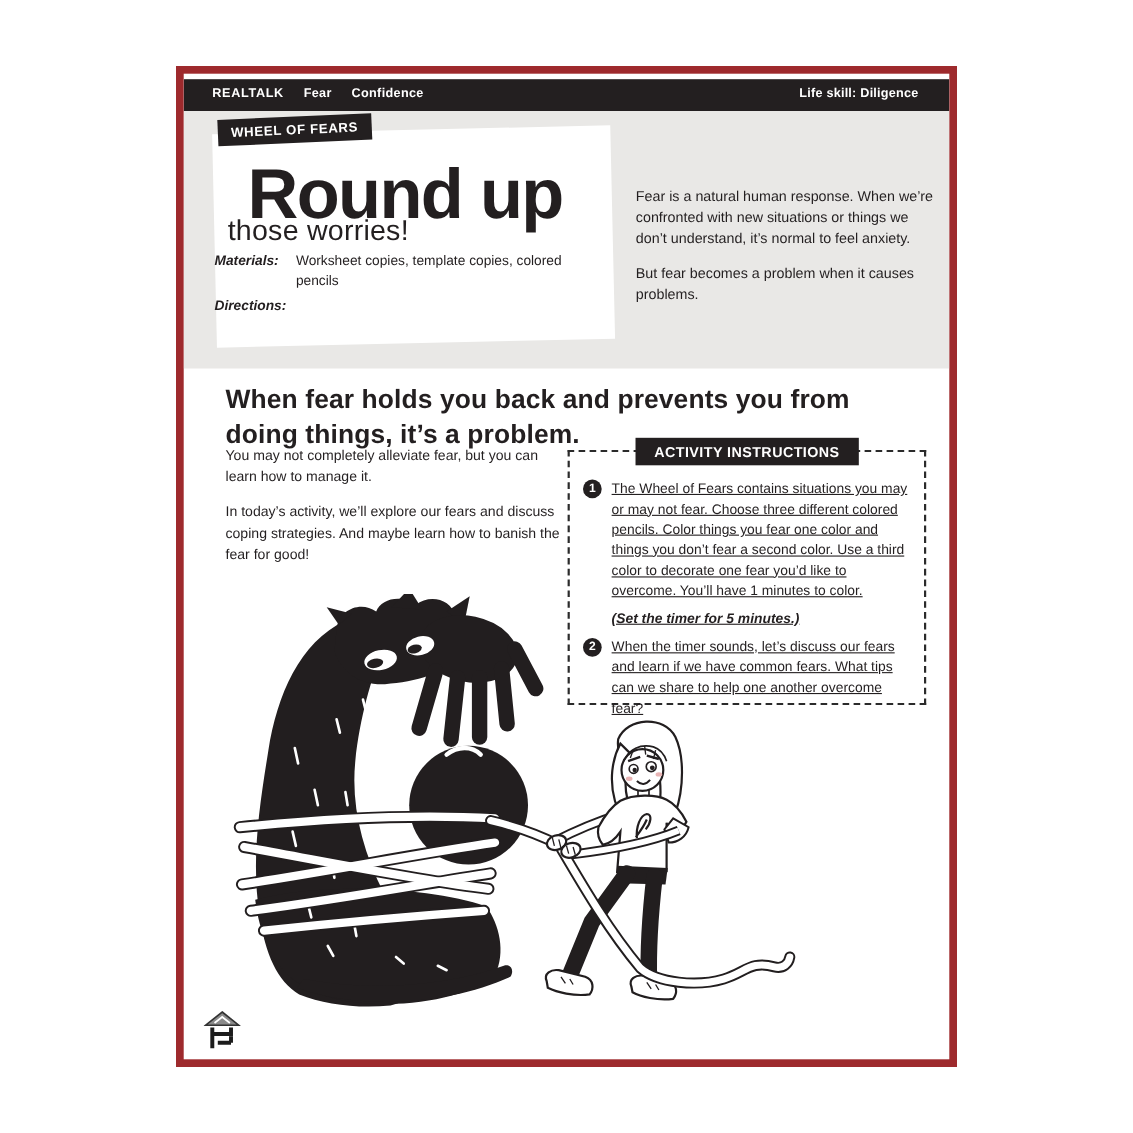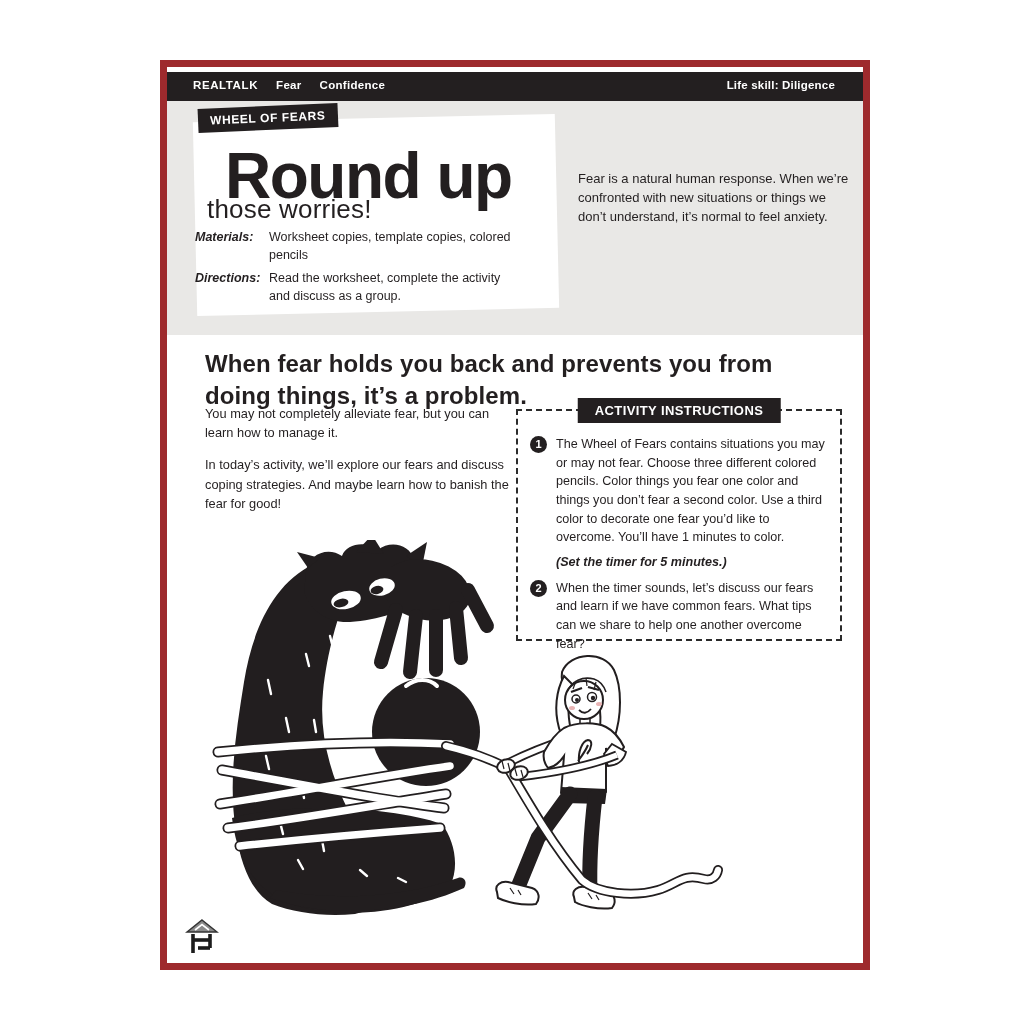--- a/index.html
+++ b/index.html
@@ -24,21 +24,21 @@
   .matrow{position:absolute;left:28px;display:flex;font-size:12.5px;line-height:1.4;}
   .matrow .lbl{width:74px;font-weight:700;font-style:italic;flex:0 0 auto;}
   .matrow .txt{width:242px;}
   .intro{position:absolute;left:411px;top:103px;width:278px;font-size:13px;line-height:1.46;}
   .intro p{margin:0 0 13px 0;}
   .main-heading{position:absolute;left:38px;top:281px;width:580px;
     font-size:24px;font-weight:800;line-height:1.35;letter-spacing:.1px;}
   .left-copy{position:absolute;left:38px;top:337px;width:314px;font-size:12.8px;line-height:1.5;}
   .left-copy p{margin:0 0 13px 0;}
   .activity-box{position:absolute;left:349px;top:342px;width:326px;height:232px;
-    border:2px dashed #2b2b2b;box-sizing:border-box;}
+    border:2px dashed #2b2b2b;box-sizing:border-box;text-decoration:underline;}
   .activity-label{position:absolute;top:-13px;left:50%;transform:translateX(-50%);
     background:#231f20;color:#fff;font-size:13px;font-weight:800;letter-spacing:.4px;
     padding:5px 17px;white-space:nowrap;}
   .activity-content{padding:24px 10px 0 12px;}
   .step{display:flex;gap:9px;font-size:12.6px;line-height:1.48;margin-bottom:8px;}
   .numcirc{flex:0 0 auto;width:17px;height:17px;border-radius:50%;background:#231f20;color:#fff;
     font-size:11px;font-weight:700;display:flex;align-items:center;justify-content:center;margin-top:1px;}
   .note{margin:4px 0 10px 26px;font-style:italic;font-size:12.6px;font-weight:600;}
   .illus{position:absolute;left:43px;top:473px;}
   .logo{position:absolute;left:18px;top:850px;}
@@ -63,25 +63,25 @@
   <div class="badge">WHEEL OF FEARS</div>
   <div class="big-title">Round up</div>
   <div class="sub-title">those worries!</div>
 
   <div class="matrow" style="top:162px;">
     <span class="lbl">Materials:</span>
     <span class="txt">Worksheet copies, template copies, colored pencils</span>
   </div>
   <div class="matrow" style="top:203px;">
     <span class="lbl">Directions:</span>
-    <span class="txt">Read the worksheet, complete the activity and discuss as a group.</span>
   </div>
 
   <div class="intro">
     <p>Fear is a natural human response. When we’re confronted with new situations or things we don’t understand, it’s normal to feel anxiety.</p>
+    <p>But fear becomes a problem when it causes problems.</p>
   </div>
 
   <div class="main-heading">When fear holds you back and prevents you from doing things, it’s a problem.</div>
 
   <div class="left-copy">
     <p>You may not completely alleviate fear, but you can learn how to manage it.</p>
     <p>In today’s activity, we’ll explore our fears and discuss coping strategies. And maybe learn how to banish the fear for good!</p>
   </div>
 
   <div class="activity-box">

